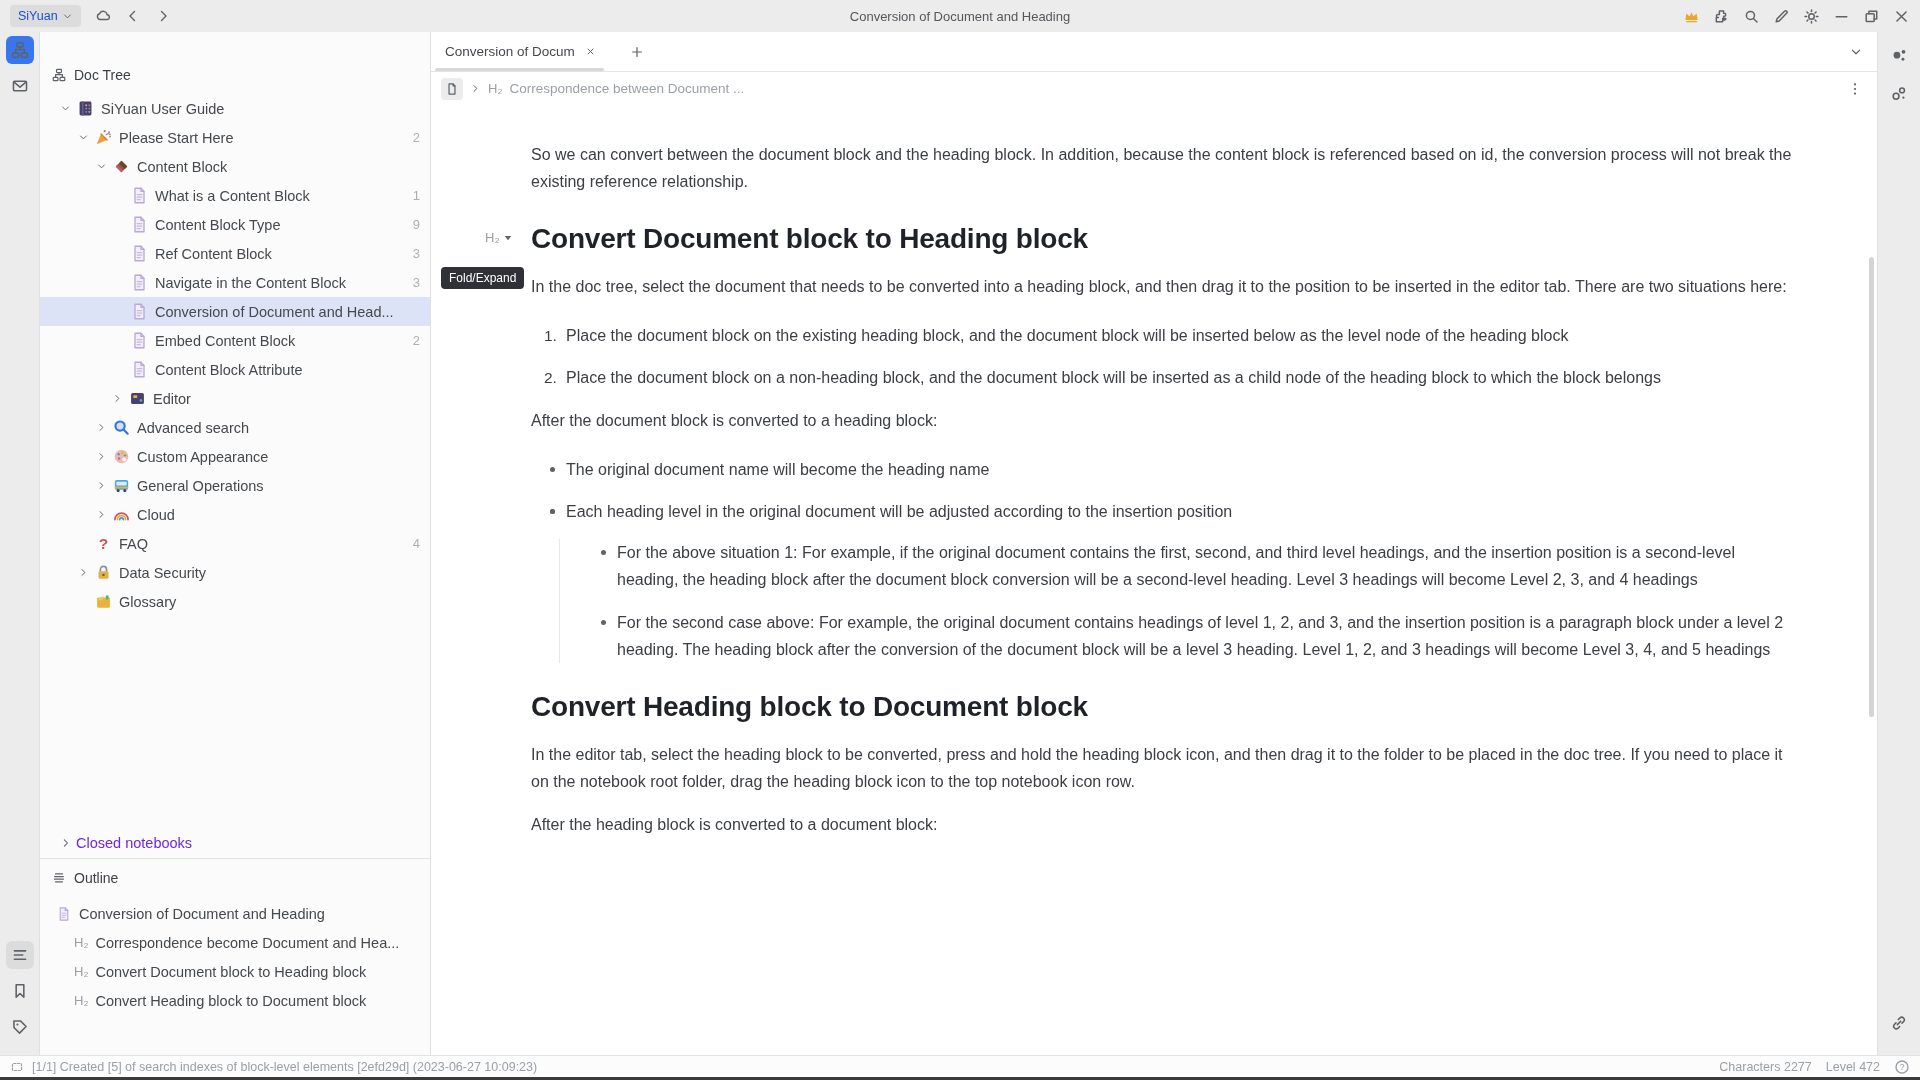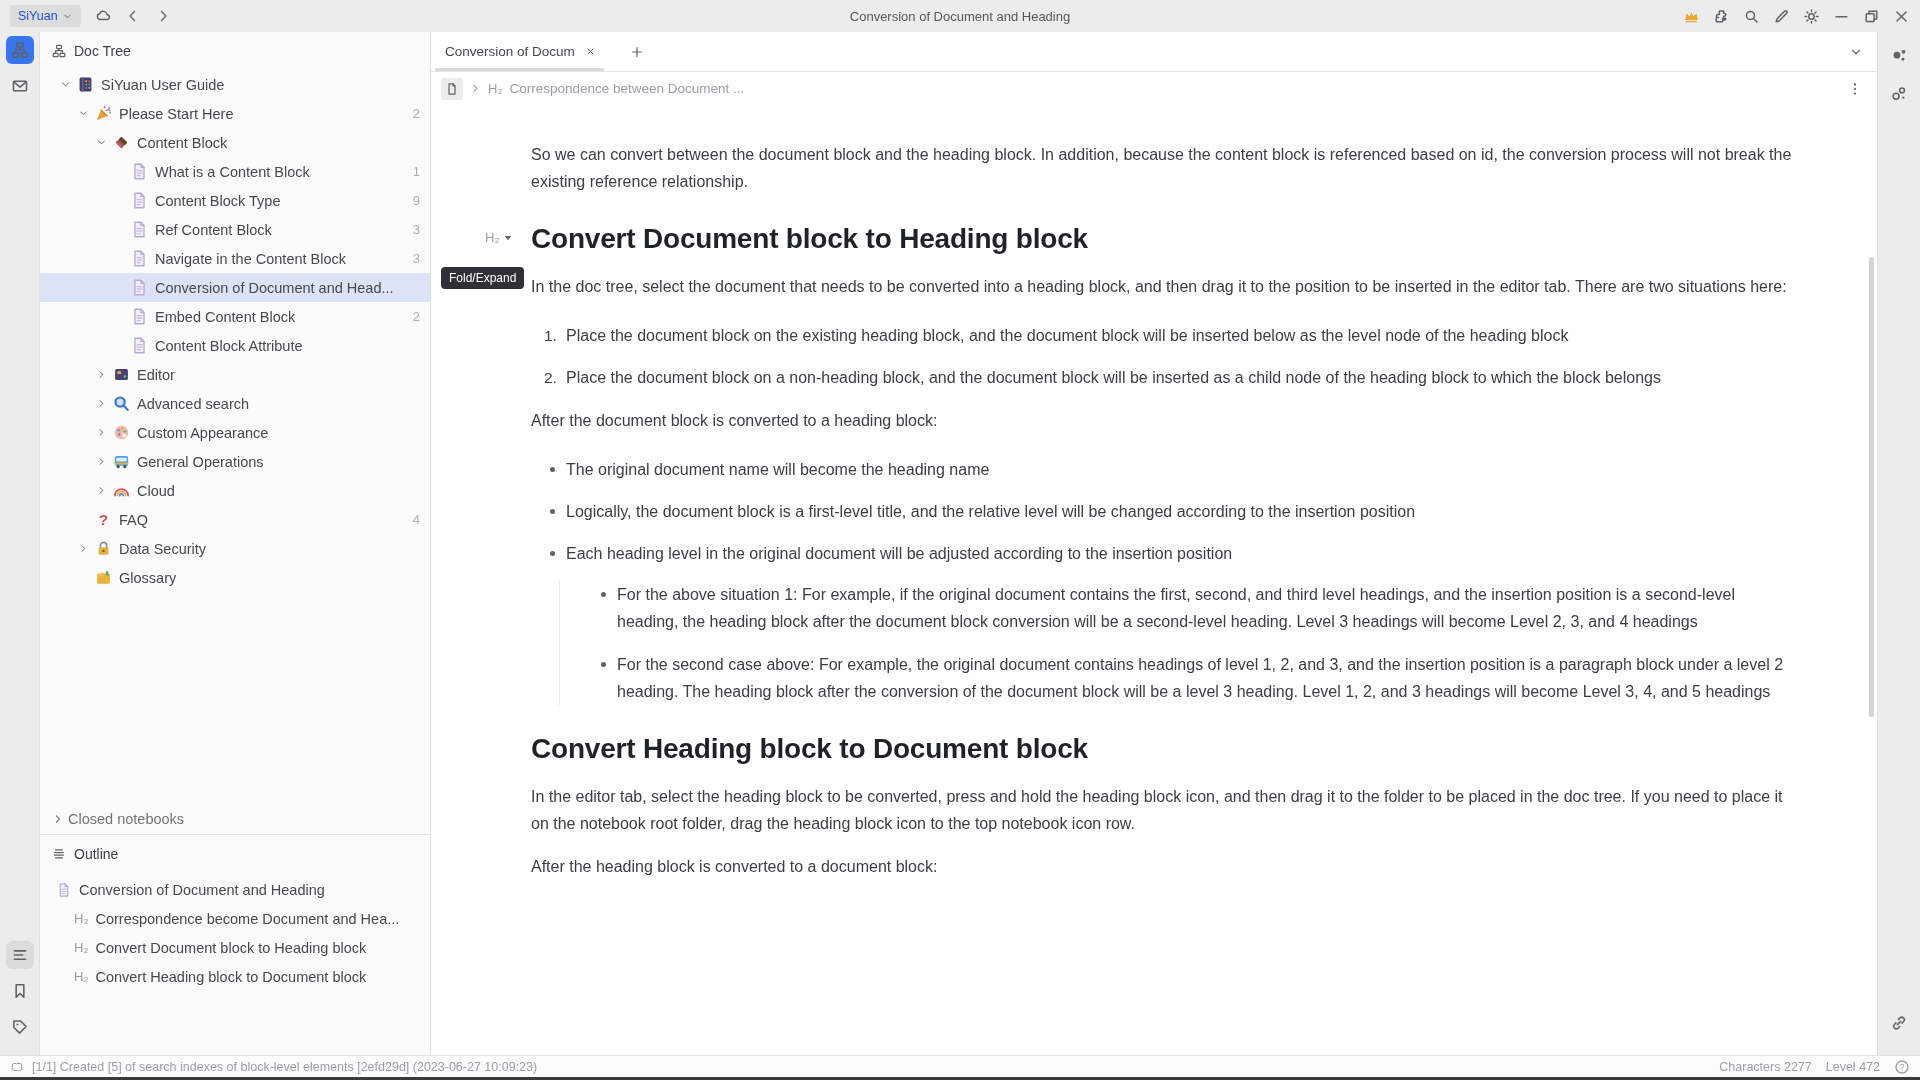--- a/index.html
+++ b/index.html
@@ -29,30 +29,30 @@
   .dock-btn { width:28px; height:28px; border-radius:6px; display:flex; align-items:center; justify-content:center; margin-bottom:8px; cursor:pointer; }
   .dock-btn.active-primary { background:#3876f0; }
   .dock-btn.active-gray { background:#dcdcdc; }
   .dock-spacer { flex:1; }
 
   .right-dock { width:43px; background:#ececec; border-left:1px solid #e0e0e0; display:flex; flex-direction:column; align-items:center; padding:10px 0 8px; flex:none; }
   .right-dock .dock-btn { margin-bottom:10px; }
 
   
   .sidebar { width:391px; background:#fbfbfb; border-right:1px solid #e0e0e0; display:flex; flex-direction:column; flex:none; }
-  .panel-doctree { height:803px; flex:none; border-bottom:1px solid #e3e3e3; display:flex; flex-direction:column; overflow:hidden; }
+  .panel-doctree { height:803px; flex:none; border-bottom:1px solid #e3e3e3; display:flex; flex-direction:column; overflow:hidden;margin-top:24px; }
   .panel-head { height:38px; display:flex; align-items:center; gap:8px; padding:0 12px; font-size:14px; color:#3c3f44; flex:none; }
   .tree { flex:1; overflow:hidden; }
   .tree-row { height:29px; display:flex; align-items:center; font-size:14.5px; color:#45494d; cursor:pointer; padding-right:10px; }
   .tree-row.selected { background:#dce3f7; }
   .tree-chev { width:18px; height:18px; display:inline-flex; align-items:center; justify-content:center; flex:none; }
   .tree-ic { width:19px; height:19px; margin:0 6px 0 2px; display:inline-flex; align-items:center; justify-content:center; flex:none; }
   .tree-label { flex:1; white-space:nowrap; overflow:hidden; }
   .tree-count { font-size:13px; color:#aab0b6; margin-left:8px; }
-  .closed-row { height:30px; display:flex; align-items:center; gap:4px; padding-left:12px; font-size:14.5px; color:#737373; margin-top:4px; cursor:pointer; }
+  .closed-row { height:30px; display:flex; align-items:center; gap:4px; padding-left:20px; font-size:14.5px; color:#6d28d9; margin-top:4px; cursor:pointer; }
 
   .panel-outline { flex:1; display:flex; flex-direction:column; overflow:hidden; }
   .outline-list { padding-top:2px; }
   .outline-row { height:29px; display:flex; align-items:center; gap:7px; font-size:14.5px; color:#45494d; cursor:pointer; white-space:nowrap; overflow:hidden; }
   .outline-row .h2mark { color:#9aa0a6; font-size:13px; flex:none; }
 
   
   .main { flex:1; display:flex; flex-direction:column; min-width:0; background:#fff; }
   .tabbar { height:40px; border-bottom:1px solid #e4e4e4; display:flex; align-items:center; flex:none; position:relative; }
   .tab { height:100%; display:flex; align-items:center; gap:10px; padding:0 12px 0 14px; position:relative; max-width:182px; cursor:pointer; }
@@ -366,21 +366,21 @@
               <span class="tree-chev"></span>
               <span class="tree-ic">
                 <svg viewBox="0 0 16 16" fill="none" stroke="#5f6368" stroke-width="1.4" stroke-linecap="round" stroke-linejoin="round">
                   <path d="M4.2 1.9h5l2.6 2.6v9.6H4.2z" fill="#f2eefa" stroke="#b9a8d6" stroke-width="1.1"></path>
                   <path d="M9.2 1.9v2.6h2.6" stroke="#b9a8d6" stroke-width="1.1"></path>
                   <path d="M6 7.2h4M6 9.3h4M6 11.4h2.6" stroke="#c8bade" stroke-width="1"></path>
                 </svg>
               </span>
               <span class="tree-label">Content Block Attribute</span>
             </div>
-            <div class="tree-row" style="padding-left: 52px;">
+            <div class="tree-row" style="padding-left: 68px;">
               <span class="tree-chev">
                 <svg viewBox="0 0 16 16" fill="none" stroke="#5f6368" stroke-width="1.4" stroke-linecap="round" stroke-linejoin="round" style="width: 11px; height: 11px;">
                   <path d="M5.8 3.8L10 8l-4.2 4.2"></path>
                 </svg>
               </span>
               <span class="tree-ic">
                 <svg viewBox="0 0 16 16" fill="none" stroke="#5f6368" stroke-width="1.4" stroke-linecap="round" stroke-linejoin="round">
                   <rect x="2.6" y="3.3" width="10.8" height="9.4" rx="1.4" fill="#4a3f72" stroke="none"></rect>
                   <rect x="4.4" y="5.2" width="3.4" height="2.4" rx=".6" fill="#e2b04a" stroke="none"></rect>
                   <circle cx="10.9" cy="9.7" r="1.2" fill="#5fae6e" stroke="none"></circle>
@@ -608,21 +608,21 @@
               <h2>Convert Document block to Heading block</h2>
             </div>
             <div class="block-p">In the doc tree, select the document that needs to be converted into a heading block, and then drag it to the position to be inserted in the editor tab. There are two situations here:</div>
             <ol class="block-ol">
               <li><span class="num-m">1.</span><span>Place the document block on the existing heading block, and the document block will be inserted below as the level node of the heading block</span></li>
               <li class="guided"><span class="num-m">2.</span><span>Place the document block on a non-heading block, and the document block will be inserted as a child node of the heading block to which the block belongs</span></li>
             </ol>
             <div class="block-p">After the document block is converted to a heading block:</div>
             <ul class="block-ul">
               <li><span class="dot-m"></span><span>The original document name will become the heading name</span></li>
-              <li><span class="dot-m"></span><span>Logically, the document block is a first-level title, and the relative level will be changed according to the insertion position</span></li>
+              <li><span class="dot-m"></span></li>
               <li><span class="dot-m"></span><span>Each heading level in the original document will be adjusted according to the insertion position</span><ul>
                   <li><span class="dot-m"></span><span>For the above situation 1: For example, if the original document contains the first, second, and third level headings, and the insertion position is a second-level heading, the heading block after the document block conversion will be a second-level heading. Level 3 headings will become Level 2, 3, and 4 headings</span></li>
                   <li><span class="dot-m"></span><span>For the second case above: For example, the original document contains headings of level 1, 2, and 3, and the insertion position is a paragraph block under a level 2 heading. The heading block after the conversion of the document block will be a level 3 heading. Level 1, 2, and 3 headings will become Level 3, 4, and 5 headings</span></li>
                 </ul></li>
             </ul>
             <div class="block-h2-wrap">
               <h2>Convert Heading block to Document block</h2>
             </div>
             <div class="block-p">In the editor tab, select the heading block to be converted, press and hold the heading block icon, and then drag it to the folder to be placed in the doc tree. If you need to place it on the notebook root folder, drag the heading block icon to the top notebook icon row.</div>
             <div class="block-p">After the heading block is converted to a document block:</div>

